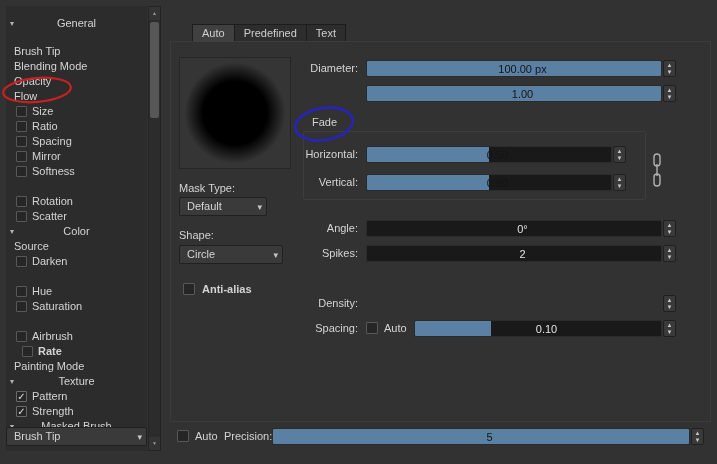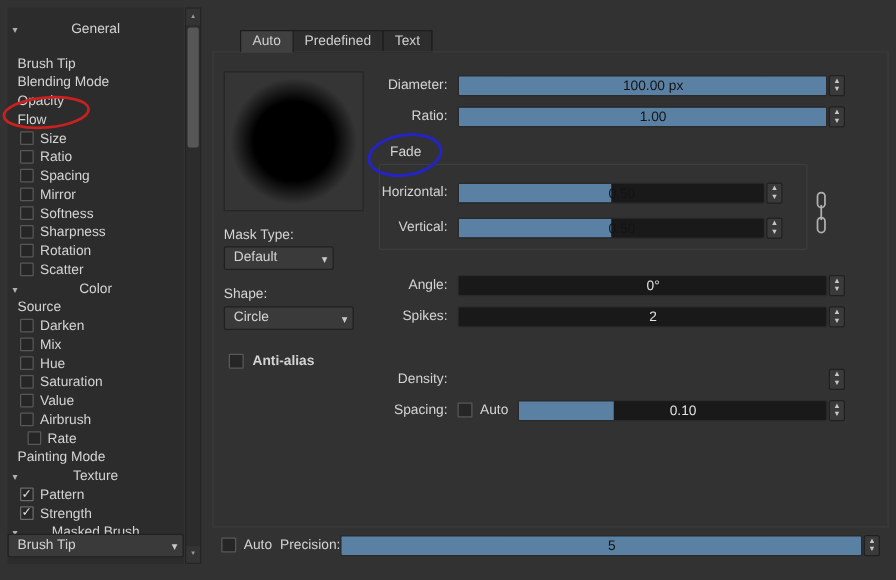--- a/index.html
+++ b/index.html
@@ -8,21 +8,21 @@
   #page { position:relative; width:717px; height:464px; background:#323232; overflow:hidden; }
 
   
   #sidebar { position:absolute; left:6px; top:6px; width:141px; height:445px; background:#2c2c2c; }
   .srow { position:absolute; left:0; width:141px; height:15px; line-height:15px; }
   .srow .lbl { display:inline-block; }
   .srow.item { padding-left:8px; }
   .srow.hdr { text-align:center; }
   .hdr .harrow { position:absolute; left:4px; top:0; font-size:8px; color:#b0b0b0; }
   .srow.cbrow { padding-left:10px; }
-  .srow.cbrow.sub { padding-left:16px; }
+  .srow.cbrow.sub { padding-left:16px;font-weight:bold; }
   .cb { display:inline-block; vertical-align:middle; width:11px; height:11px; margin-right:5px; margin-top:-2px;
         background:#262626; border:1px solid #585858; border-radius:1px; text-align:center; line-height:10px; font-size:10px; color:#e0e0e0; }
   .cb.checked { border-color:#6a6a6a; }
   
   .combo { position:absolute; background:#3a3a3a; border:1px solid #202020; border-radius:2px; height:19px; line-height:17px; padding-left:7px; }
   .combo .carrow { position:absolute; right:4px; top:1px; font-size:9px; color:#c8c8c8; }
   #mbrushcombo { left:0; top:421px; width:141px; }
 
   
   #vscroll { position:absolute; left:148px; top:6px; width:13px; height:445px; background:#2c2c2c; border:1px solid #242424; }
@@ -80,30 +80,27 @@
     <div class="srow hdr" style="top:10px"><span class="harrow">▾</span><span class="lbl">General</span></div>
     <div class="srow item" style="top:38px"><span class="lbl">Brush Tip</span></div>
     <div class="srow item" style="top:53px"><span class="lbl">Blending Mode</span></div>
     <div class="srow item" style="top:68px"><span class="lbl">Opacity</span></div>
     <div class="srow item" style="top:83px"><span class="lbl">Flow</span></div>
     <div class="srow cbrow" style="top:98px"><span class="cb"></span><span class="lbl">Size</span></div>
     <div class="srow cbrow" style="top:113px"><span class="cb"></span><span class="lbl">Ratio</span></div>
     <div class="srow cbrow" style="top:128px"><span class="cb"></span><span class="lbl">Spacing</span></div>
     <div class="srow cbrow" style="top:143px"><span class="cb"></span><span class="lbl">Mirror</span></div>
     <div class="srow cbrow" style="top:158px"><span class="cb"></span><span class="lbl">Softness</span></div>
-    <div class="srow cbrow" style="top:173px"><span class="cb"></span><span class="lbl">Sharpness</span></div>
     <div class="srow cbrow" style="top:188px"><span class="cb"></span><span class="lbl">Rotation</span></div>
     <div class="srow cbrow" style="top:203px"><span class="cb"></span><span class="lbl">Scatter</span></div>
     <div class="srow hdr" style="top:218px"><span class="harrow">▾</span><span class="lbl">Color</span></div>
     <div class="srow item" style="top:233px"><span class="lbl">Source</span></div>
     <div class="srow cbrow" style="top:248px"><span class="cb"></span><span class="lbl">Darken</span></div>
-    <div class="srow cbrow" style="top:263px"><span class="cb"></span><span class="lbl">Mix</span></div>
     <div class="srow cbrow" style="top:278px"><span class="cb"></span><span class="lbl">Hue</span></div>
     <div class="srow cbrow" style="top:293px"><span class="cb"></span><span class="lbl">Saturation</span></div>
-    <div class="srow cbrow" style="top:308px"><span class="cb"></span><span class="lbl">Value</span></div>
     <div class="srow cbrow" style="top:323px"><span class="cb"></span><span class="lbl">Airbrush</span></div>
     <div class="srow cbrow sub" style="top:338px"><span class="cb"></span><span class="lbl">Rate</span></div>
     <div class="srow item" style="top:353px"><span class="lbl">Painting Mode</span></div>
     <div class="srow hdr" style="top:368px"><span class="harrow">▾</span><span class="lbl">Texture</span></div>
     <div class="srow cbrow" style="top:383px"><span class="cb checked">✓</span><span class="lbl">Pattern</span></div>
     <div class="srow cbrow" style="top:398px"><span class="cb checked">✓</span><span class="lbl">Strength</span></div>
     <div class="srow hdr" style="top:413px"><span class="harrow">▾</span><span class="lbl">Masked Brush</span></div>
     <div class="combo" id="mbrushcombo"><span>Brush Tip</span><span class="carrow">▾</span></div>
   </div>
 
@@ -137,21 +134,20 @@
         <div class="fill" style="width: 100%;"></div>
         <span class="sval">100.00 px</span>
       </div>
     <div class="spin sp-std">
         <span>▲</span>
         <span>▼</span>
       </div>
   </div>
 
   <div class="row" style="top:85px">
-    <span class="rlabel">Ratio:</span>
     <div class="slider sl-std dk">
         <div class="fill" style="width: 100%;"></div>
         <span class="sval">1.00</span>
       </div>
     <div class="spin sp-std">
         <span>▲</span>
         <span>▼</span>
       </div>
   </div>
 

